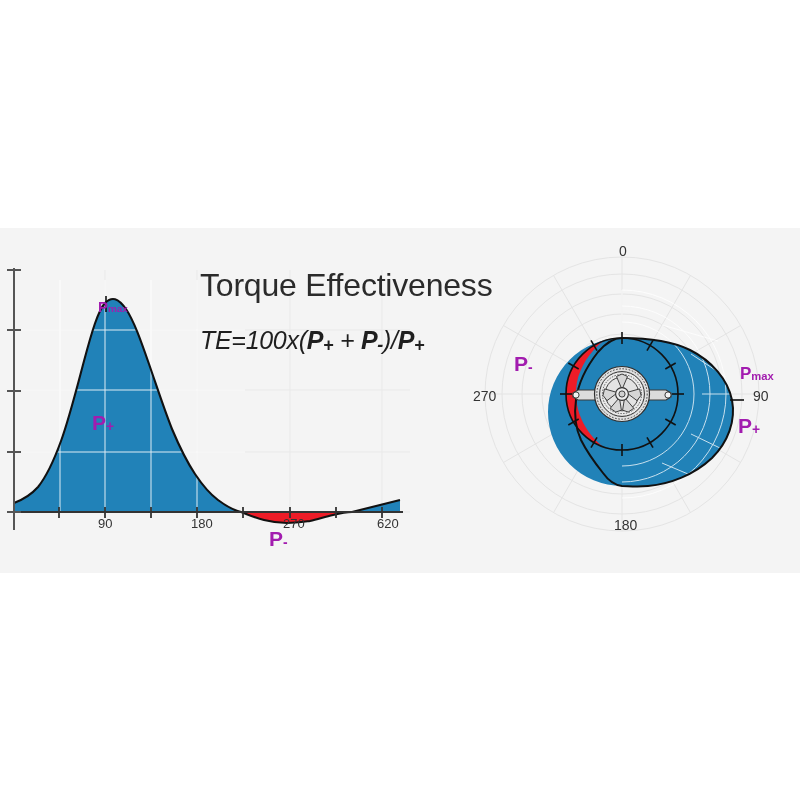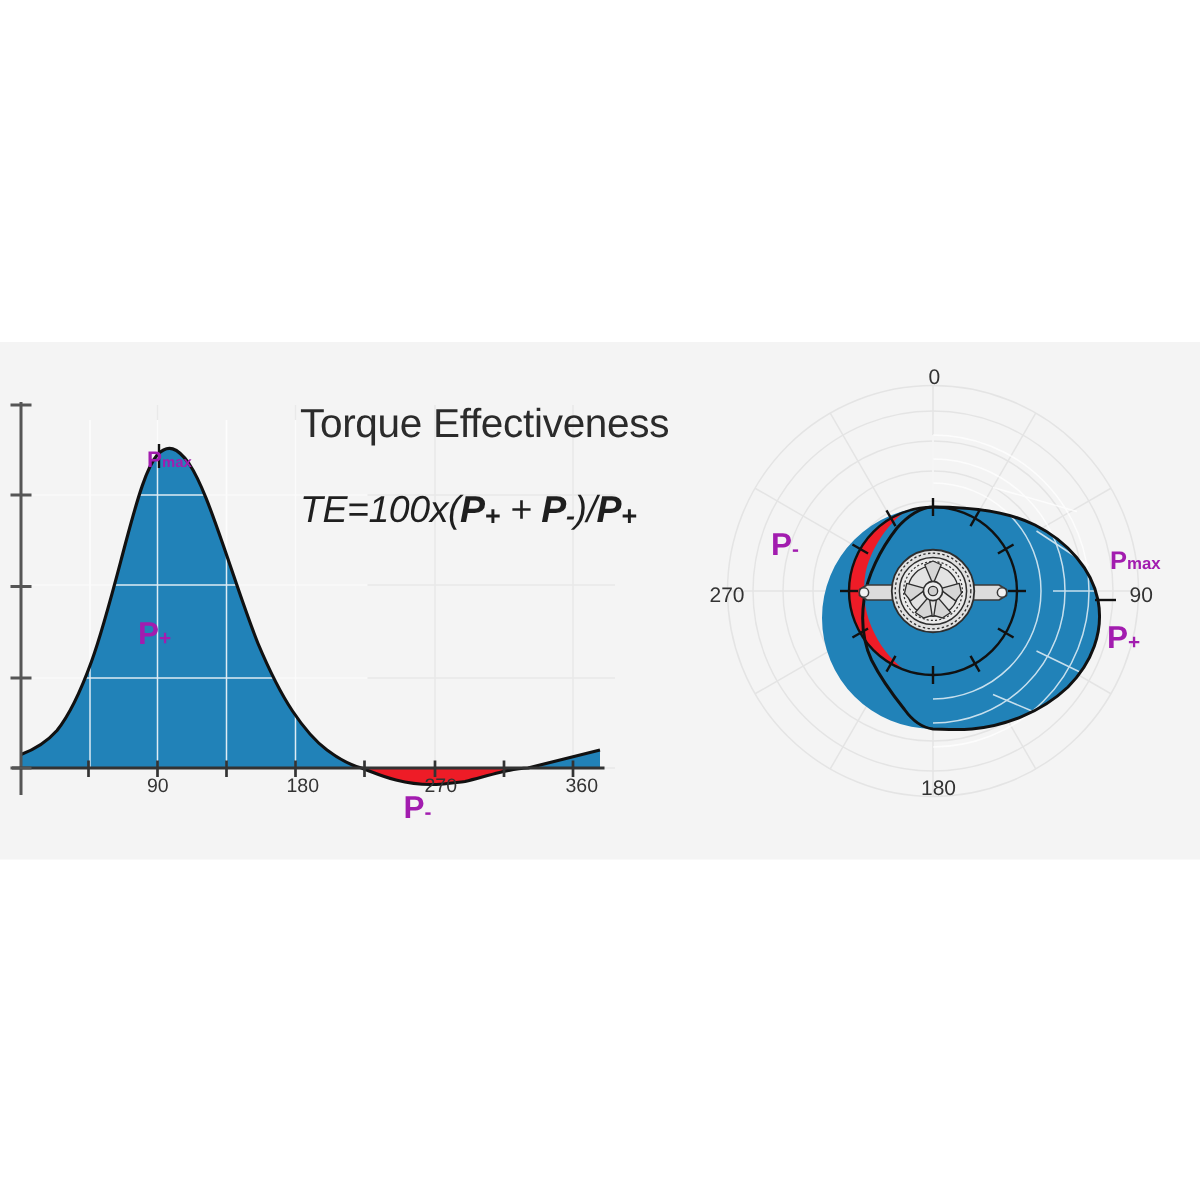--- a/index.html
+++ b/index.html
@@ -25,21 +25,21 @@
 
   
   .ttl {
     position: absolute;
     color: #2b2b2b;
     font-weight: 400;
     white-space: nowrap;
   }
   #title-text {
     left: 200px; top: 267px;
-    font-size: 27px;
+    font-size: 32px;
     letter-spacing: -0.2px;
   }
   #formula-text {
     left: 200px; top: 326px;
     font-size: 25px;
     letter-spacing: -0.3px;
     color: #1f1f1f;
     font-style: italic;
   }
   #formula-text b { font-weight: 700; }
@@ -277,21 +277,21 @@
 
   <div class="lbl" id="lc-pmax"><span>P</span><span class="s">max</span></div>
 
   <div class="lbl" id="lc-pplus"><span>P</span><span class="s">+</span></div>
 
   <div class="lbl" id="lc-pminus"><span>P</span><span class="s">-</span></div>
 
   <div class="axnum" id="x-90">90</div>
   <div class="axnum" id="x-180">180</div>
   <div class="axnum" id="x-270">270</div>
-  <div class="axnum" id="x-360">360</div>
+  <div class="axnum" id="x-360">620</div>
 
   <div class="lbl" id="pc-pmax"><span>P</span><span class="s">max</span></div>
 
   <div class="lbl" id="pc-pplus"><span>P</span><span class="s">+</span></div>
 
   <div class="lbl" id="pc-pminus"><span>P</span><span class="s">-</span></div>
 
   <div class="polnum" id="p-0">0</div>
   <div class="polnum" id="p-90">90</div>
   <div class="polnum" id="p-180">180</div>

